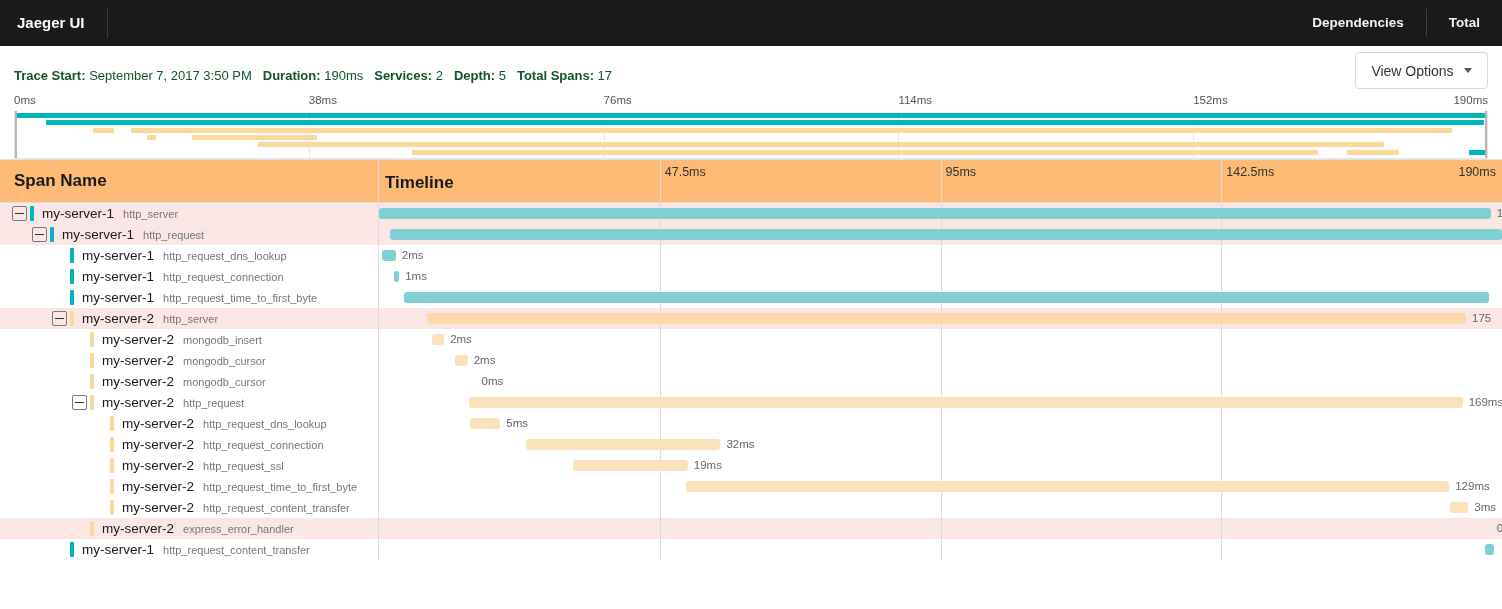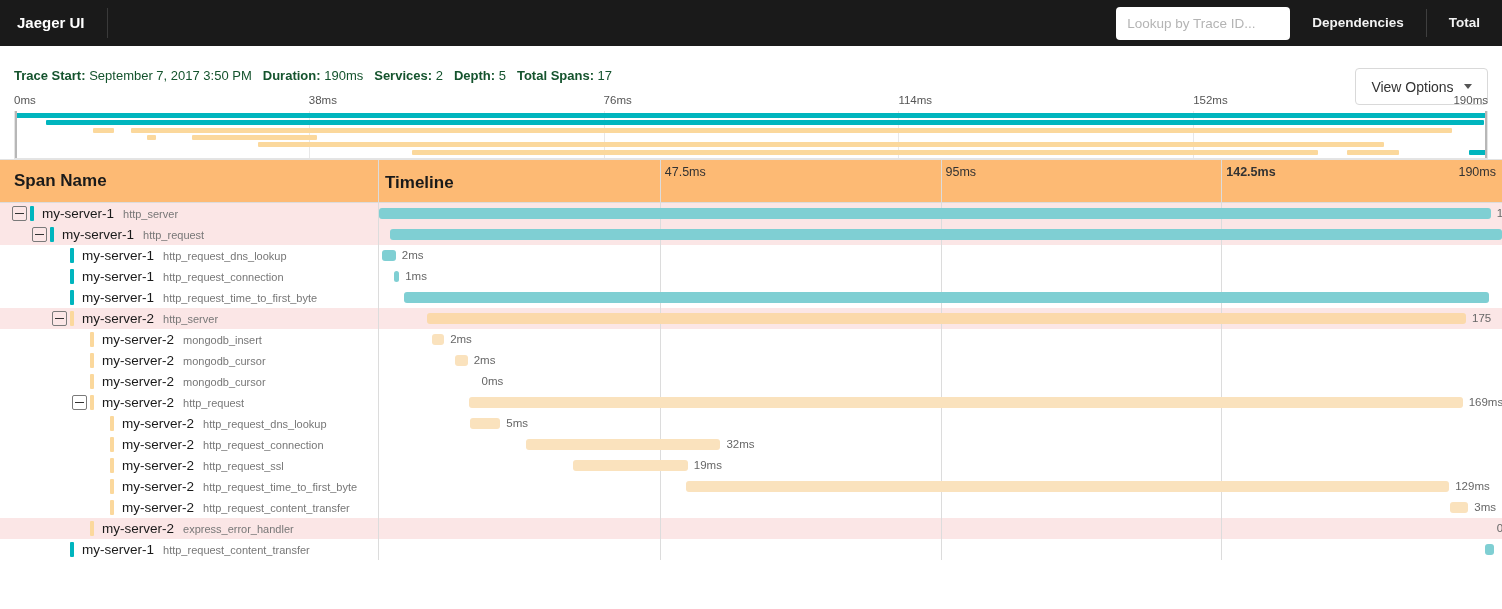--- a/index.html
+++ b/index.html
@@ -80,21 +80,21 @@
   }
   .trace-title {
     font-size: 22px;
     font-weight: bold;
     color: #1a1a1a;
     letter-spacing: -0.1px;
   }
   .header-actions {
     position: absolute;
     right: 14px;
-    top: 22px;
+    top: 6px;
     display: flex;
     align-items: flex-end;
     gap: 10px;
   }
   .view-options-btn {
     height: 37px;
     min-width: 133px;
     border: 1px solid #d9d9d9;
     border-radius: 4px;
     background: #fff;
@@ -327,21 +327,20 @@
     white-space: nowrap;
     line-height: 15px;
   }
 </style>
 </head>
 <body>
 
 <div class="topnav">
   <div class="brand">Jaeger UI</div>
   <div class="nav-right">
-    <input class="trace-lookup" type="text" placeholder="Lookup by Trace ID..." style="">
     <a class="nav-link" href="#">Dependencies</a>
     <a class="nav-link divided" href="#">Total</a>
   </div>
 </div>
 
 <div class="trace-header">
 
   <div class="header-actions">
     <button class="view-options-btn">
       <span>View Options</span>
@@ -387,21 +386,21 @@
   <div class="th-name">
     <span>Span Name</span>
   </div>
   <div class="th-timeline" id="th-timeline">
     <div class="th-tl-label">Timeline</div>
   <div class="th-col" style="left: 25%;"></div>
       <div class="th-col-lbl" style="left: calc(25% + 5px);">47.5ms</div>
       <div class="th-col" style="left: 50%;"></div>
       <div class="th-col-lbl" style="left: calc(50% + 5px);">95ms</div>
       <div class="th-col" style="left: 75%;"></div>
-      <div class="th-col-lbl" style="left: calc(75% + 5px); font-weight: bold;">142.5ms</div>
+      <div class="th-col-lbl" style="left: calc(75% + 5px);">142.5ms</div>
       <div class="th-col-lbl right" style="right: 6px;">190ms</div>
     </div>
 </div>
 
 <div class="rows" id="span-rows">
     <div class="srow err">
       <div class="scell-name" style="padding-left: 12px;">
         <div class="expander"></div>
         <div class="svc-bar" style="background: rgb(0, 181, 190);"></div>
         <span class="svc-name">my-server-1</span>

